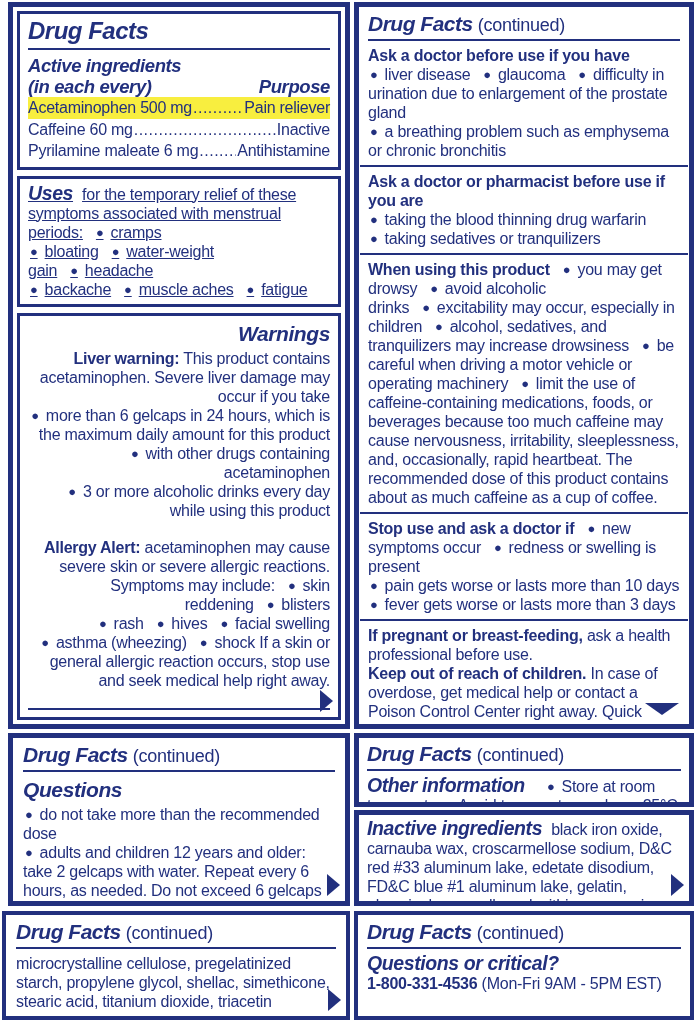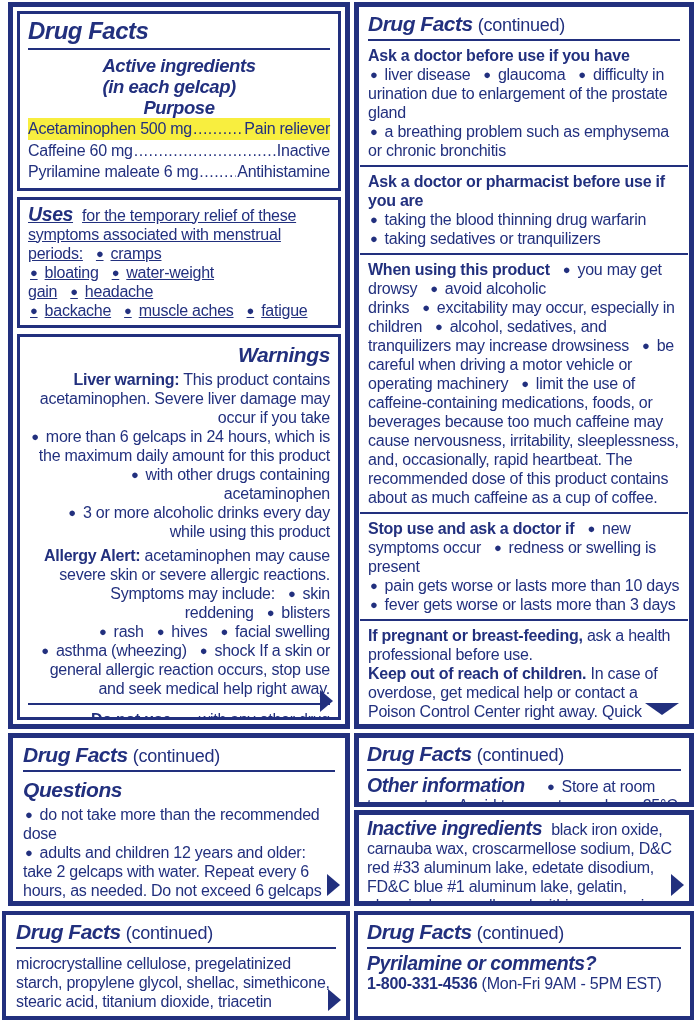--- a/index.html
+++ b/index.html
@@ -33,21 +33,21 @@
   .hrule{border-top:2px solid var(--ink);margin:3px 0 5px 0;}
   .sec-divider{border-top:2px solid var(--ink);margin:5px -8px 5px -8px;}
   .block-head{font-size:21px;line-height:26px;font-weight:700;font-style:italic;letter-spacing:-0.4px;margin:1px 0 2px 0;}
   .runs{}
   .runs .b{font-weight:700;}
   .runs .h{font-weight:700;font-style:italic;font-size:19.5px;letter-spacing:-0.4px;margin-right:9px;}
   .dot{color:var(--ink);font-size:13px;margin:0 7px 0 13px;vertical-align:1px;}
   .runs .dot:first-child{margin-left:2px;}
   br + .dot{margin-left:2px;}
   
-  .ai-head{display:flex;justify-content:space-between;align-items:center;font-weight:700;font-style:italic;font-size:18.5px;line-height:21px;letter-spacing:-0.4px;margin-top:1px;flex-direction:column;}
+  .ai-head{display:flex;justify-content:space-between;align-items:flex-end;font-weight:700;font-style:italic;font-size:18.5px;line-height:21px;letter-spacing:-0.4px;margin-top:1px;}
   .ing-row{display:flex;align-items:flex-end;line-height:21.5px;white-space:nowrap;}
   .ing-name{flex:none;}
   .leader{flex:1;overflow:hidden;white-space:nowrap;margin:0 1px;letter-spacing:0.5px;}
   .ing-purpose{flex:none;}
   .hl{background:var(--hl);}
   
   .arrow-r{
     position:absolute;right:5px;bottom:5px;width:0;height:0;
     border-top:11px solid transparent;border-bottom:11px solid transparent;
     border-left:13px solid var(--ink);
@@ -60,33 +60,33 @@
   
   #panel-left-top{left:8px;top:2px;width:342px;height:727px;}
   #panel-right-top{left:354px;top:2px;width:340px;height:727px;padding:4px 9px;}
   #panel-left-mid{left:8px;top:733px;width:342px;height:173px;padding:4px 10px;}
   #box-other-info{left:354px;top:733px;width:340px;height:74px;}
   #box-inactive{left:354px;top:810px;width:340px;height:96px;padding-top:4px;}
   #panel-left-bottom{left:2px;top:911px;width:348px;height:109px;border-width:4px;padding:4px 10px;}
   #panel-right-bottom{left:354px;top:911px;width:340px;height:109px;border-width:4px;padding:4px 9px;}
   #box-warnings{padding-top:4px;}
   #uses-box{padding-top:5px;text-decoration:underline;}
-  .p-gap{margin-top:5px;}
+  .p-gap{margin-top:18px;}
 </style>
 </head>
 <body>
 
 <div class="frame" id="panel-left-top">
   <div class="box">
     <div class="df-title">Drug Facts</div>
     <div class="hrule"></div>
     <div class="ai-head">
       <div>
         <div>Active ingredients</div>
-        <div>(in each gelcap)</div>
+        <div>(in each every)</div>
       </div>
       <div>Purpose</div>
     </div>
     <div class="ing-row hl">
       <span class="ing-name">Acetaminophen 500 mg</span>
       <span class="leader">..........................................................................................</span>
       <span class="ing-purpose">Pain reliever</span>
     </div>
     <div class="ing-row">
       <span class="ing-name">Caffeine 60 mg</span>
@@ -161,14 +161,14 @@
   <div class="hrule"></div>
   <div class="runs">microcrystalline cellulose, pregelatinized starch, propylene glycol, shellac, simethicone, stearic acid, titanium dioxide, triacetin</div>
   <div class="arrow-r"></div>
 </div>
 
 <div class="singlebox" id="panel-right-bottom">
   <div class="hdr">
     <span class="df-cont">Drug Facts</span><span class="cont-label">(continued)</span>
   </div>
   <div class="hrule"></div>
-  <div class="runs"><span class="h">Pyrilamine or comments?</span><br><span class="b">1-800-331-4536</span> (Mon-Fri 9AM - 5PM EST)</div>
+  <div class="runs"><span class="h">Questions or critical?</span><br><span class="b">1-800-331-4536</span> (Mon-Fri 9AM - 5PM EST)</div>
 </div>
 
 </body></html>

